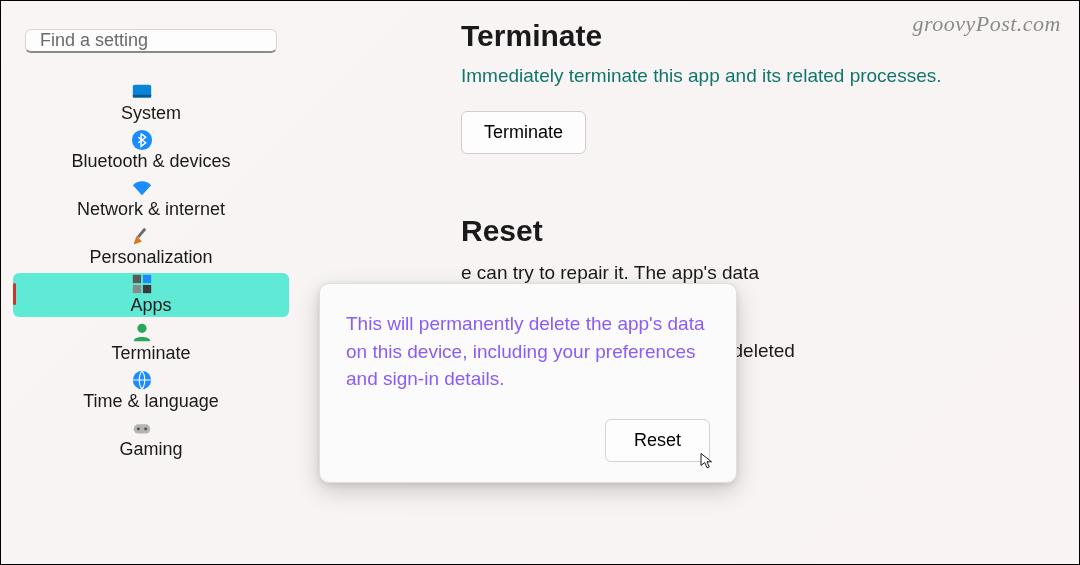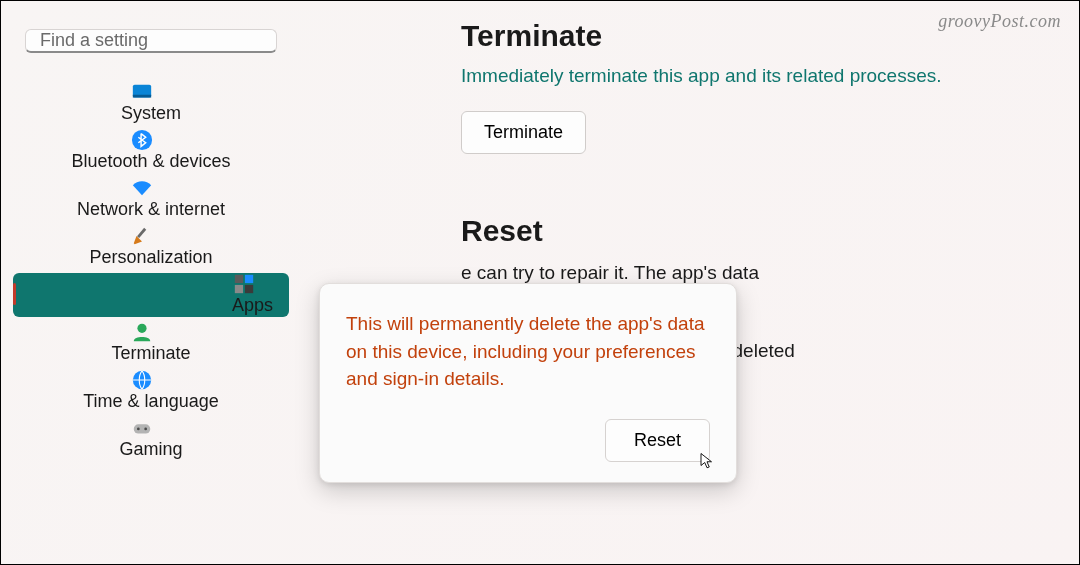--- a/index.html
+++ b/index.html
@@ -7,21 +7,21 @@
       font-family: "Segoe UI", -apple-system, sans-serif;
       width: 1080px; height: 565px;
       background: linear-gradient(135deg, #f8f5f4 0%, #f9f3f3 100%);
       border: 1px solid #000;
       overflow: hidden;
       position: relative;
       color: #1a1a1a;
     }
     .watermark {
       position: absolute; top: 10px; right: 18px;
-      font-family: Georgia, serif; font-size: 18px;
+      font-family: Georgia, serif; font-size: 22px;
       color: #8a8a8a; font-style: italic;
       letter-spacing: 0.5px;
     }
     .layout { display: flex; height: 100%; }
     .sidebar {
       width: 300px; flex-shrink: 0;
       padding: 28px 0 0 0;
     }
     .search-wrap { padding: 0 24px 24px 24px; }
     .search {
@@ -41,21 +41,21 @@
     .search-icon { width: 16px; height: 16px; color: #4a4a4a; }
     .nav { list-style: none; padding: 0 10px; }
     .nav-item {
       display: flex; align-items: center;
       height: 44px; padding: 0 16px;
       border-radius: 6px; margin: 4px 2px;
       cursor: pointer; font-size: 18px;
       position: relative;
       flex-direction: column;
     }
-    .nav-item.selected { background: #0f766e; align-items: flex-end; }
+    .nav-item.selected { background: #5eead4; }
     .nav-item.selected::before {
       content: ""; position: absolute; left: 0; top: 10px;
       width: 3px; height: 22px; background: #c23a2a;
       border-radius: 2px;
     }
     .nav-icon {
       width: 22px; height: 22px; margin-right: 18px;
       flex-shrink: 0; display: flex; align-items: center; justify-content: center;
     }
     .main {
@@ -90,21 +90,21 @@
       width: 418px;
       background: #fbfbfb;
       border: 1px solid #e2dedc;
       border-radius: 10px;
       box-shadow: 0 8px 24px rgba(0,0,0,0.18), 0 2px 6px rgba(0,0,0,0.1);
       padding: 26px 26px 20px 26px;
       z-index: 10;
     }
     .tooltip-text {
       font-size: 19px; line-height: 1.45;
-      color: #c2410c; margin-bottom: 26px;
+      color: #8b5cf6; margin-bottom: 26px;
     }
     .tooltip-btn-row { display: flex; justify-content: flex-end; position: relative; }
     .tooltip-btn {
       background: #fdfdfd;
       border: 1px solid #d6d2d0;
       border-radius: 6px;
       padding: 10px 28px; font-size: 18px;
       cursor: pointer;
     }
     .cursor-icon {

